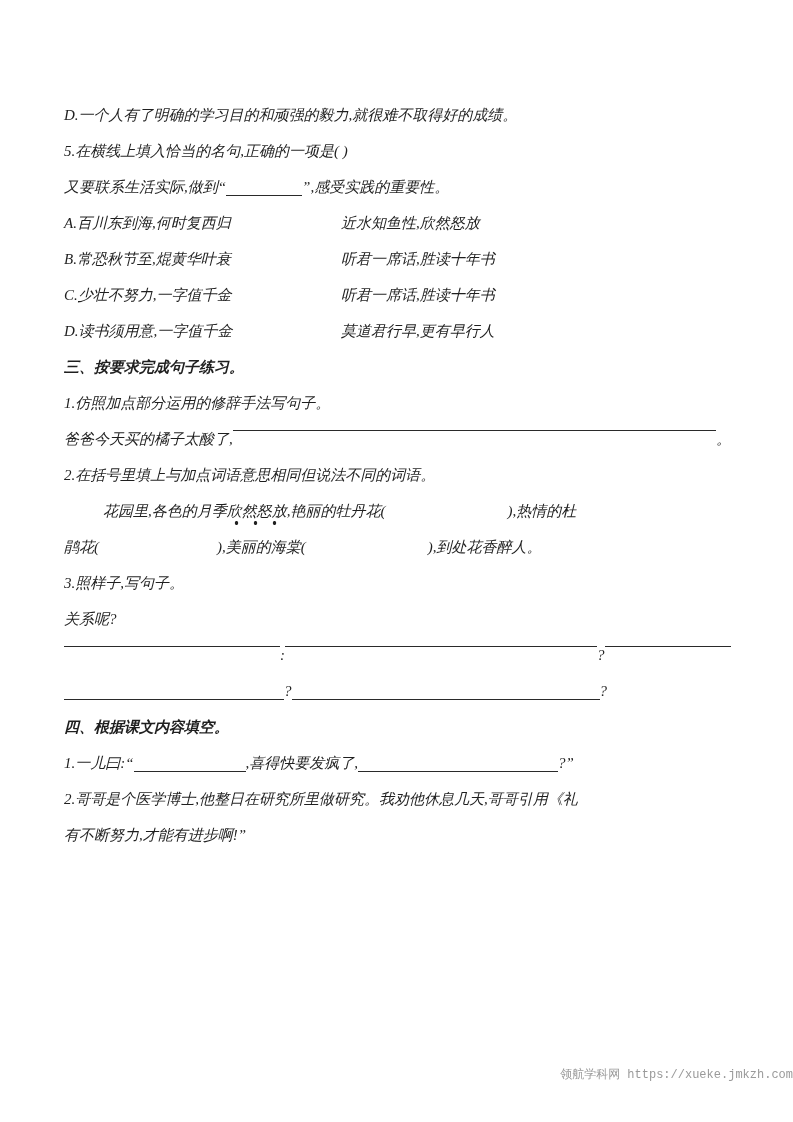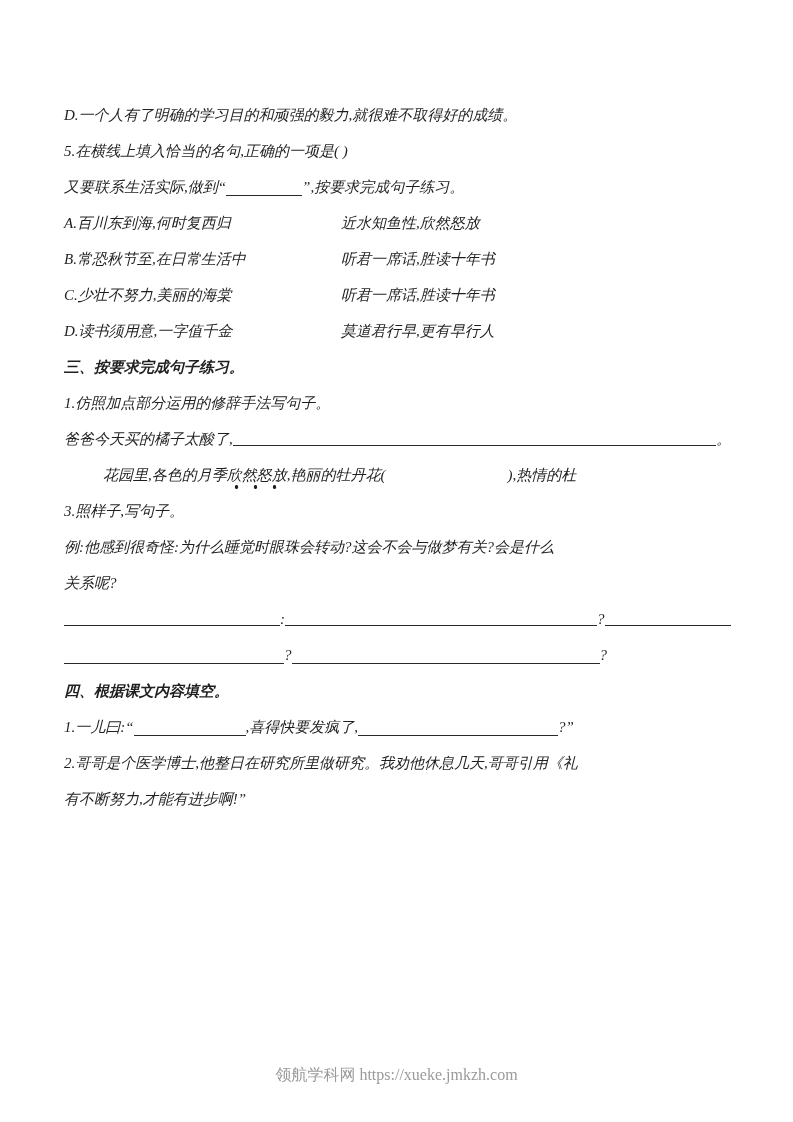--- a/index.html
+++ b/index.html
@@ -12,21 +12,21 @@
     overflow:hidden;
   }
   .page { position:absolute; inset:0; background:#ffffff; }
   .content { position:absolute; top:97px; left:64px; width:667px; }
   .line {
     height:36px; line-height:36px;
     font-size:15px;
     white-space:nowrap;
     font-style:italic;
   }
-  .line.flexline { display:flex; align-items:center; }
+  .line.flexline { display:flex; align-items:flex-start; }
   .indent { padding-left:39px; }
   .bold { font-weight:700; }
   .blank {
     display:inline-block;
     height:10px;
     margin-bottom:-4px;
     border-bottom:1.5px solid var(--line,#2a2a2a);
   }
   .fill {
     flex:1 1 auto;
@@ -39,67 +39,68 @@
     padding-bottom:7px;
     background-image:radial-gradient(circle, var(--text,#1f1f1f) 1.6px, transparent 2.1px);
     background-size:19px 6px;
     background-repeat:repeat-x;
     background-position:0 100%;
   }
   .opt-left { display:inline-block; width:277px; }
   .footer {
     position:absolute;
     left:0; right:0; top:1063px;
-    text-align:center;
-    font-family:Liberation Serif, serif;
-    font-size:16px;
+    text-align:right;
+    font-family:Liberation Mono, monospace;
+    font-size:12px;
     line-height:24px;
     color:var(--footer,#9a9a9a);
   }
   .footer a { color:inherit; text-decoration:none; }
 </style>
 </head>
 <body>
 
 <div class="page">
   <div class="content">
 
     <div class="line"><span>D.一个人有了明确的学习目的和顽强的毅力,就很难不取得好的成绩。</span></div>
 
     <div class="line"><span>5.在横线上填入恰当的名句,正确的一项是(  )</span></div>
 
 
-    <div class="line"><span>又要联系生活实际,做到“</span><span class="blank" style="width:76px"></span><span>”,按要求完成句子练习。</span></div>
+    <div class="line"><span>又要联系生活实际,做到“</span><span class="blank" style="width:76px"></span><span>”,感受实践的重要性。</span></div>
 
     <div class="line"><span class="opt-left">A.百川东到海,何时复西归</span><span>近水知鱼性,欣然怒放</span></div>
 
-    <div class="line"><span class="opt-left">B.常恐秋节至,在日常生活中</span><span>听君一席话,胜读十年书</span></div>
+    <div class="line"><span class="opt-left">B.常恐秋节至,焜黄华叶衰</span><span>听君一席话,胜读十年书</span></div>
 
-    <div class="line"><span class="opt-left">C.少壮不努力,美丽的海棠</span><span>听君一席话,胜读十年书</span></div>
+    <div class="line"><span class="opt-left">C.少壮不努力,一字值千金</span><span>听君一席话,胜读十年书</span></div>
 
     <div class="line"><span class="opt-left">D.读书须用意,一字值千金</span><span>莫道君行早,更有早行人</span></div>
 
     <div class="line bold"><span>三、按要求完成句子练习。</span></div>
 
     <div class="line"><span>1.仿照加点部分运用的修辞手法写句子。</span></div>
 
 
     <div class="line flexline">
         <span>爸爸今天买的橘子太酸了,</span>
         <span class="fill"></span>
         <span>。</span>
       </div>
 
+    <div class="line"><span>2.在括号里填上与加点词语意思相同但说法不同的词语。</span></div>
 
     <div class="line indent"><span>花园里,各色的月季</span><span class="emph">欣然怒放</span><span>,艳丽的牡丹花(</span><span class="gap" style="width:122px"></span><span>),热情的杜</span></div>
 
+    <div class="line"><span>鹃花(</span><span class="gap" style="width:118px"></span><span>),美丽的海棠(</span><span class="gap" style="width:122px"></span><span>),到处花香醉人。</span></div>
 
     <div class="line"><span>3.照样子,写句子。</span></div>
 
-    <div class="line"><span>例:他感到很奇怪:为什么睡觉时眼珠会转动?这会不会与做梦有关?会是什么</span></div>
 
     <div class="line"><span>关系呢?</span></div>
 
     <div class="line flexline">
         <span class="blank" style="width:216px"></span>
         <span>:</span>
         <span class="blank" style="width:312px"></span>
         <span>?</span>
         <span class="fill"></span>
       </div>

